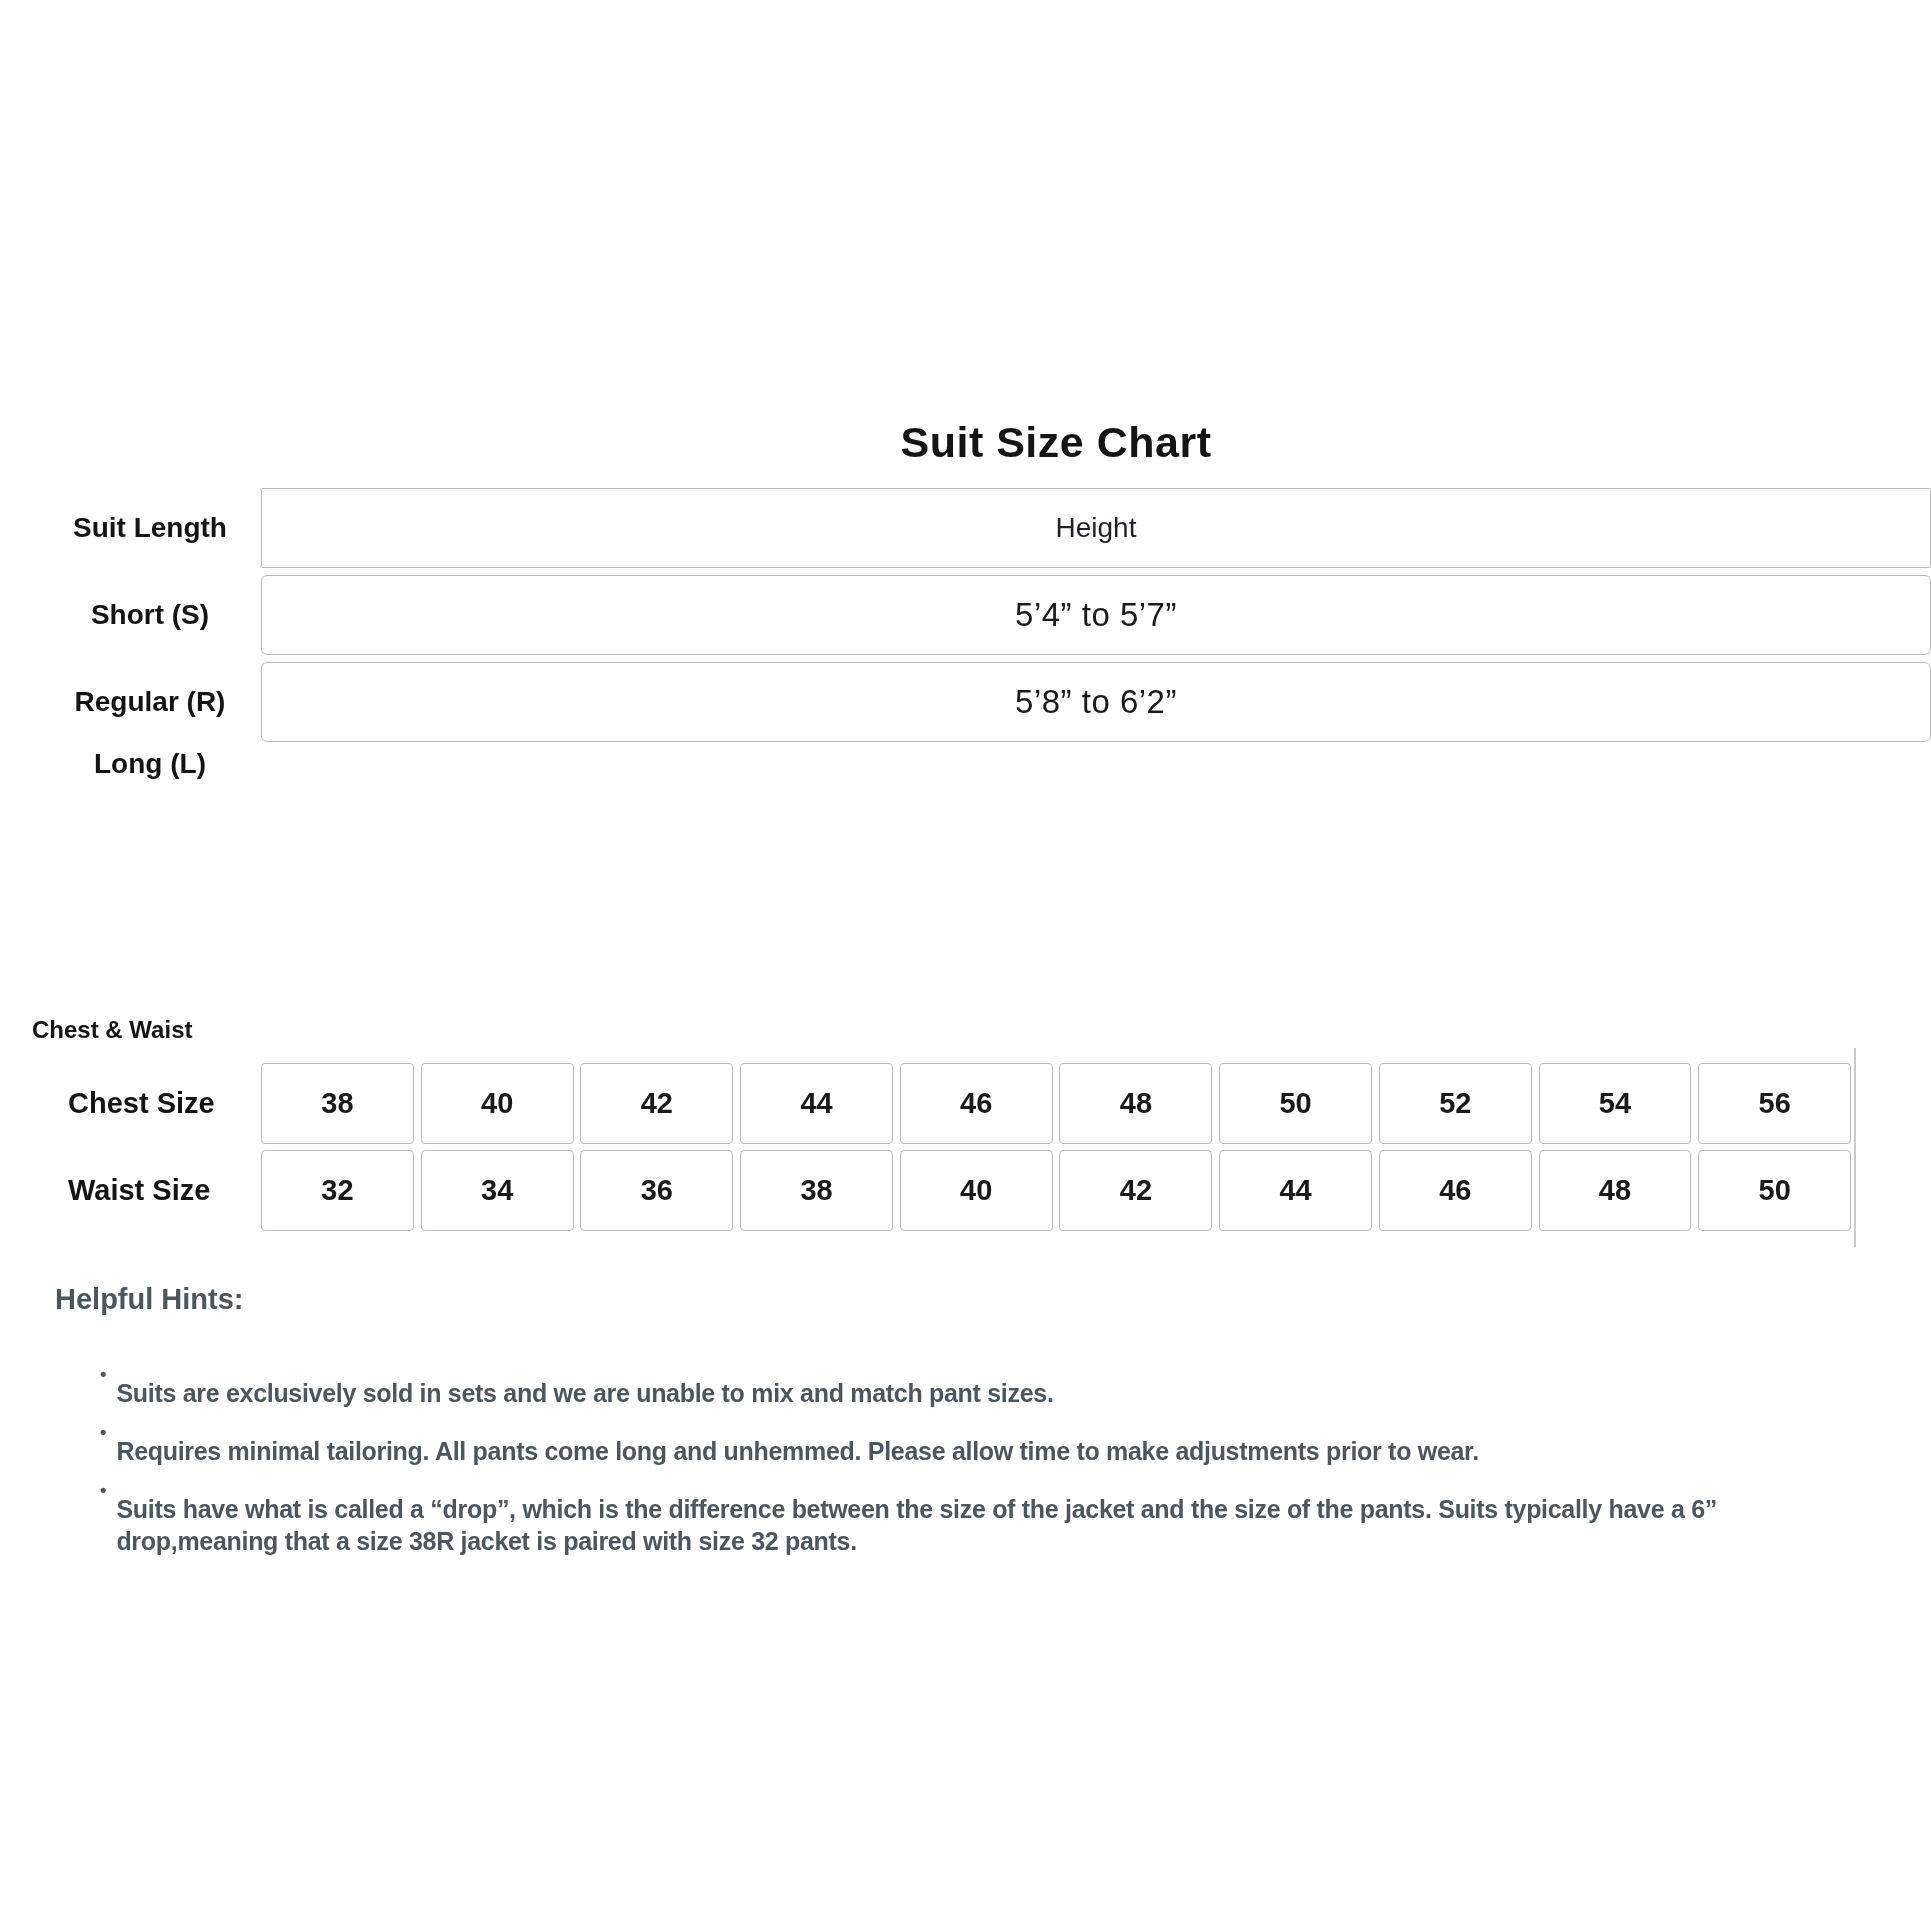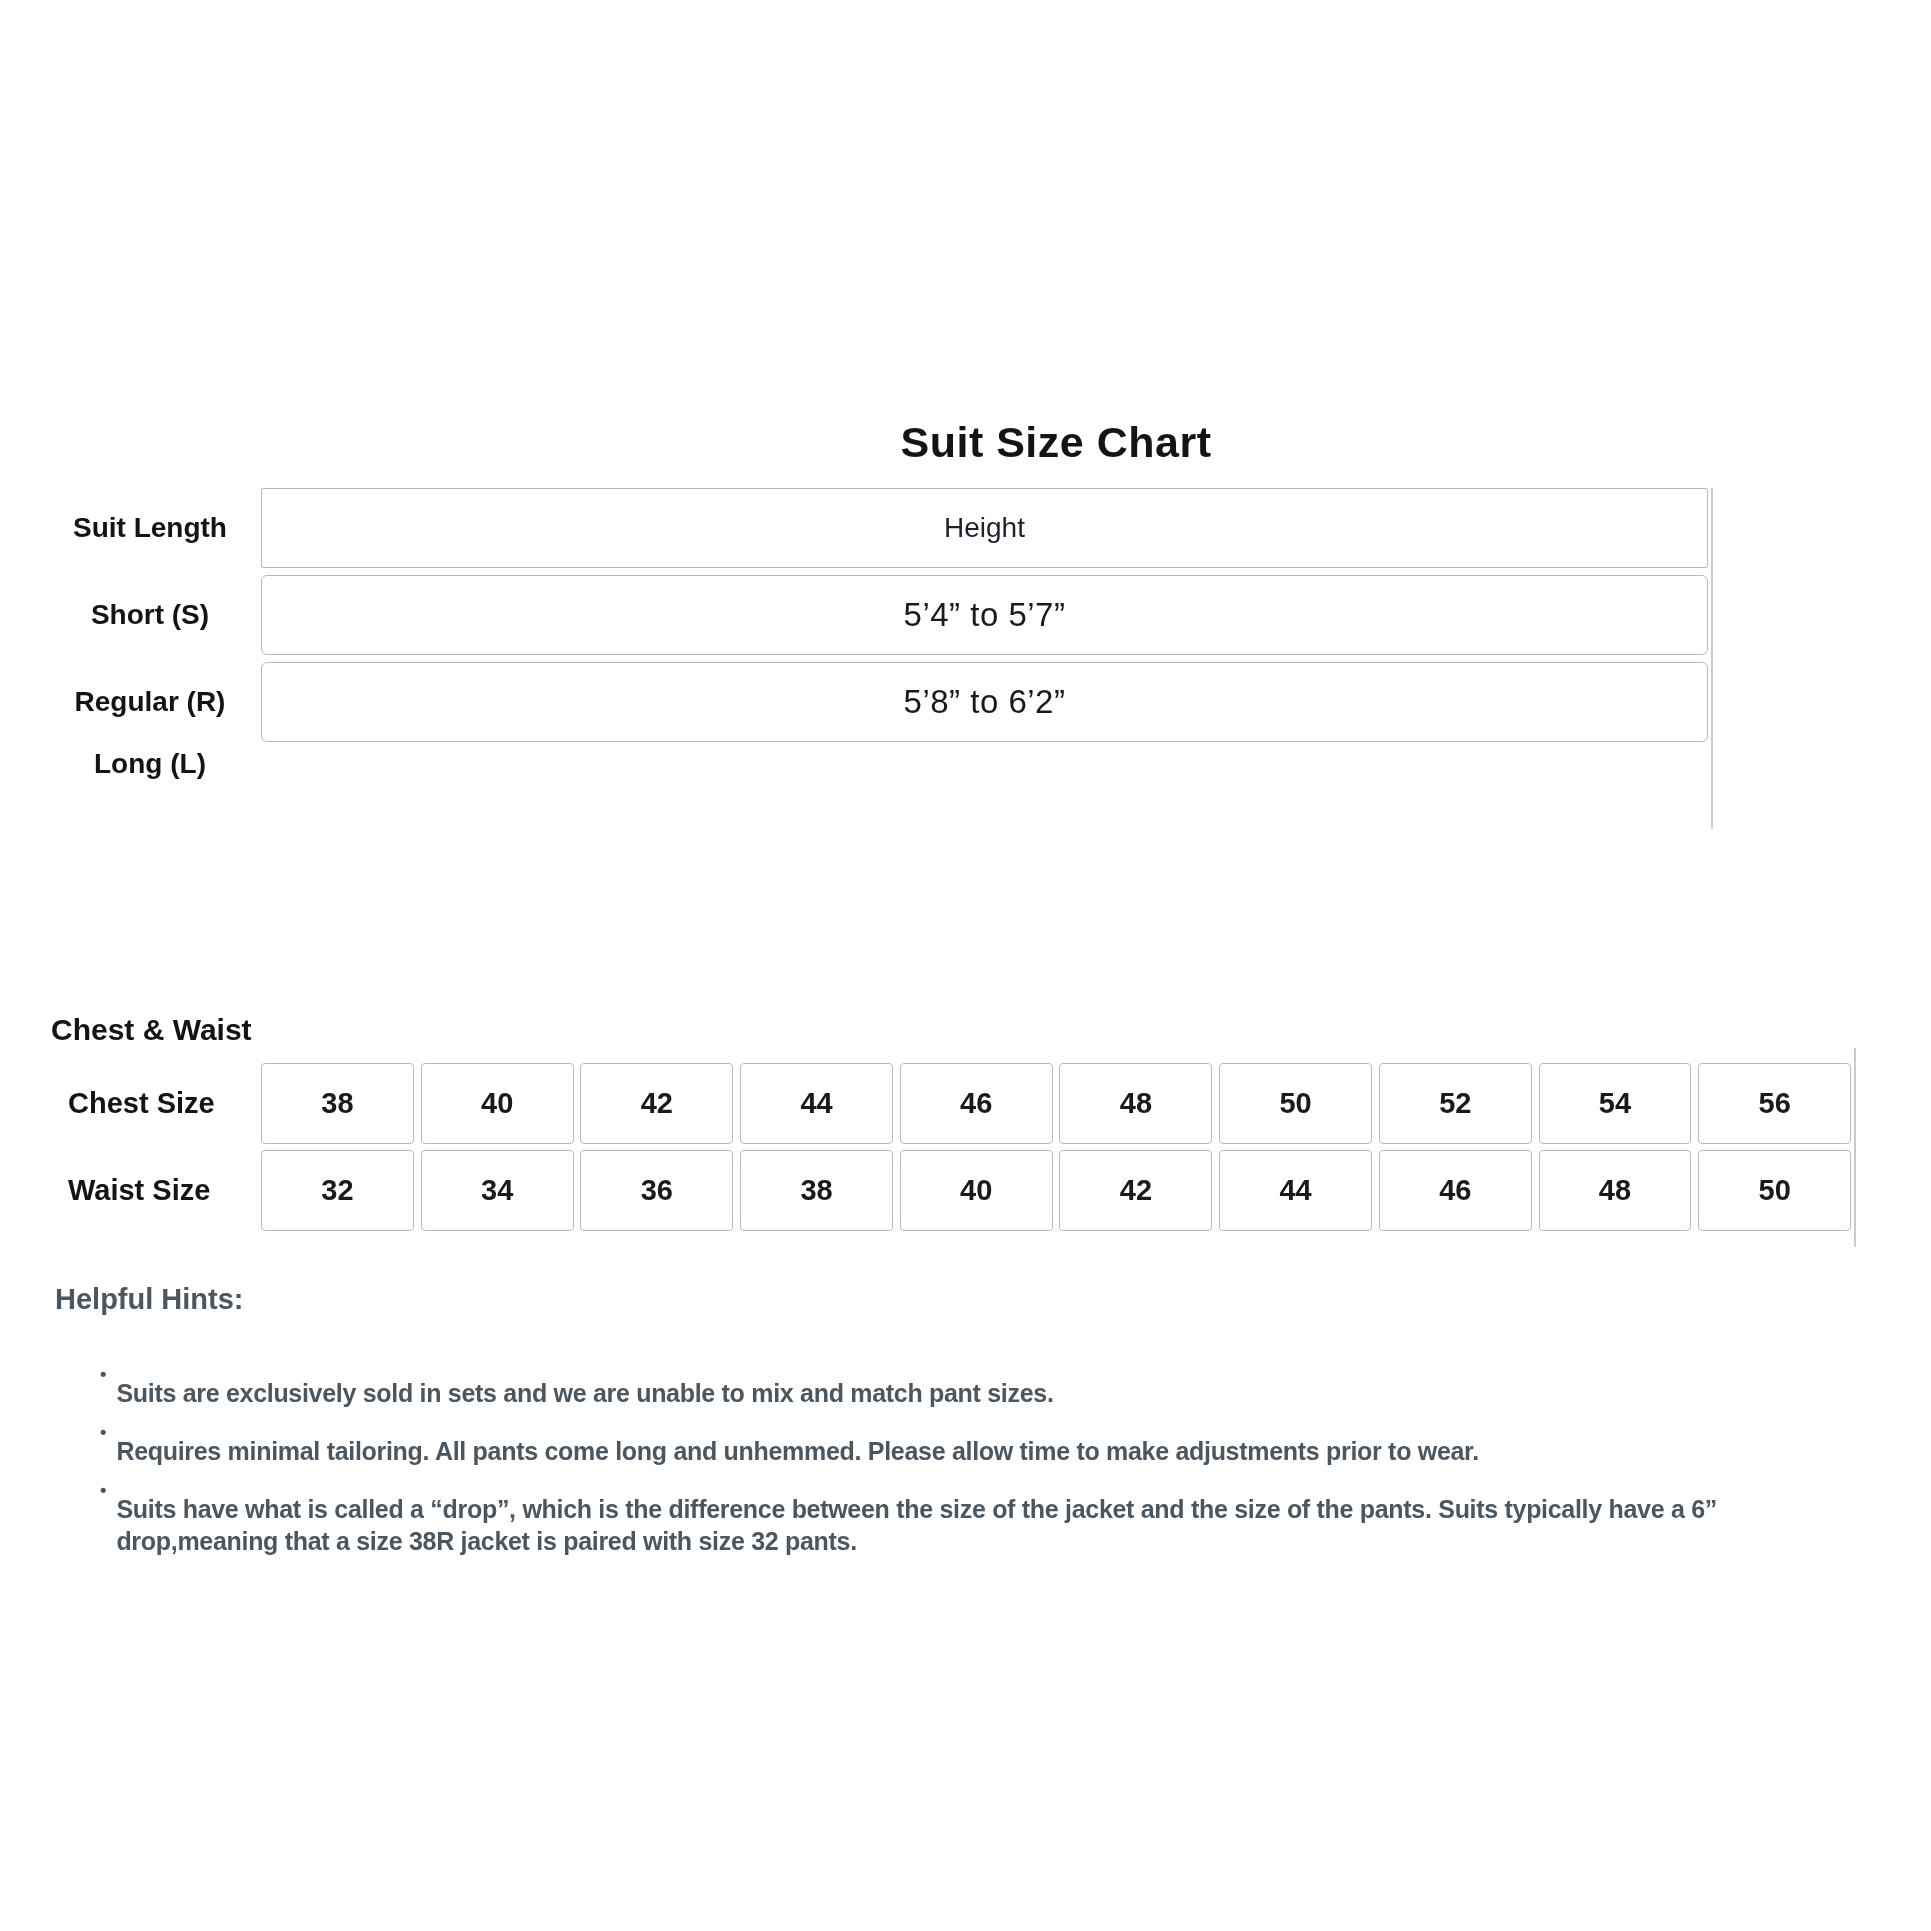--- a/index.html
+++ b/index.html
@@ -12,21 +12,21 @@
   .page { position: relative; width: 1931px; height: 1931px; background: #ffffff; overflow: hidden; }
 
   
   .title {
     position: absolute; top: 418px; left: 261px; width: 1590px;
     text-align: center; font-size: 43px; font-weight: 700; color: #141414;
     line-height: 48px; letter-spacing: 0.5px;
   }
 
   
-  .length-table { position: absolute; top: 488px; left: 0; width: 1708px; }
+  .length-table { position: absolute; top: 488px; left: 0; width: 1931px; }
   .length-table::after {
     content: ""; position: absolute; top: 0; right: -4.8px; width: 1.9px; height: 341px;
     background: #c6cbd0;
   }
   .lt-row { display: flex; align-items: stretch; margin-bottom: 6.8px; }
   .lt-row:last-child { margin-bottom: 0; }
   .lt-label {
     flex: 0 0 261px; box-sizing: border-box; padding-left: 39px;
     display: flex; align-items: center; justify-content: center;
     font-size: 28px; font-weight: 700; color: #141414; text-align: center;
@@ -34,22 +34,22 @@
   .lt-box {
     flex: 1; height: 80px; box-sizing: border-box;
     border: 1.9px solid #b5bbc0; border-radius: 1.9px; background: #ffffff;
     display: flex; align-items: center; justify-content: center;
   }
   .lt-box.header { font-size: 28px; font-weight: 400; color: #1b222c; }
   .lt-box.value { font-size: 33px; font-weight: 400; color: #1a1a1a; letter-spacing: 0.5px; border-radius: 6px; }
 
   
   .cw-heading {
-    position: absolute; top: 1012px; left: 51px;
-    font-size: 30px; font-weight: 700; color: #141414; line-height: 35px;
+    position: absolute; top: 1012px; left: 32px;
+    font-size: 24px; font-weight: 700; color: #141414; line-height: 35px;
   }
   .cw-table { position: absolute; top: 1063px; left: 0; width: 1851px; }
   .cw-table::after {
     content: ""; position: absolute; top: -15.4px; right: -4.8px; width: 1.9px; height: 199px;
     background: #c6cbd0;
   }
   .cw-row { display: flex; align-items: stretch; margin-bottom: 5.8px; }
   .cw-row:last-child { margin-bottom: 0; justify-content: space-between; }
   .cw-label {
     flex: 0 0 261px; box-sizing: border-box; padding-left: 68px;

